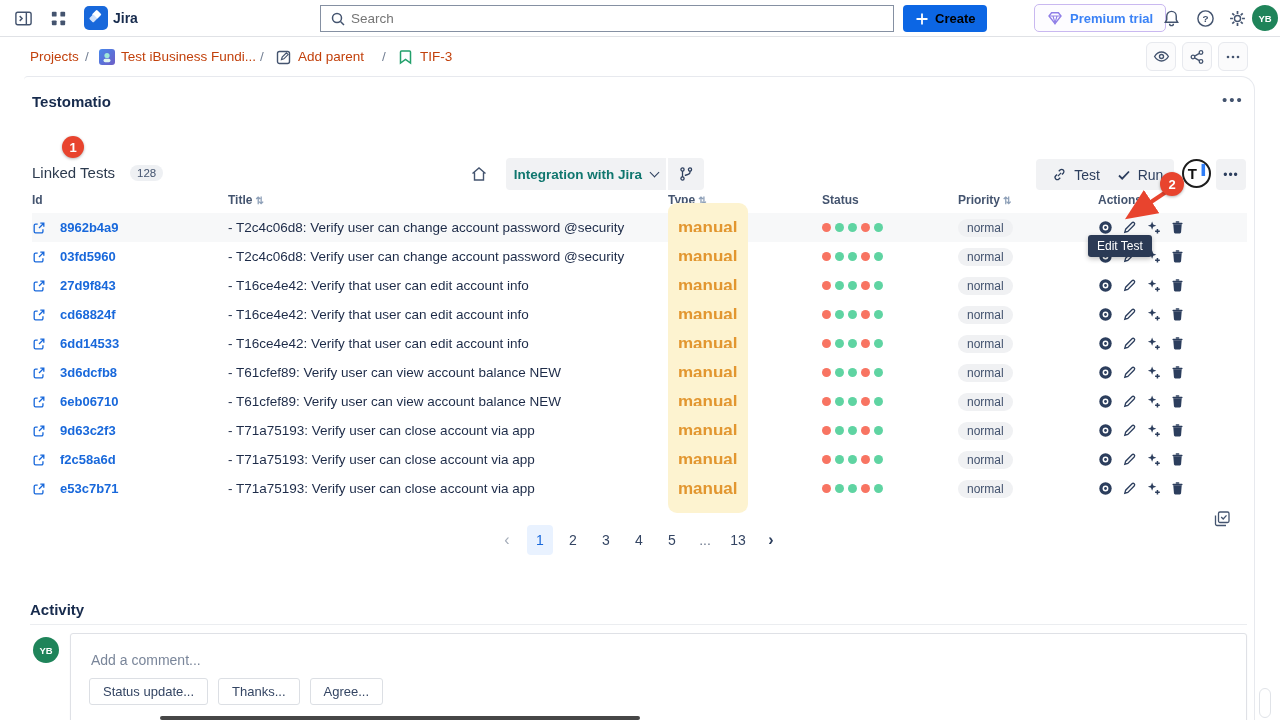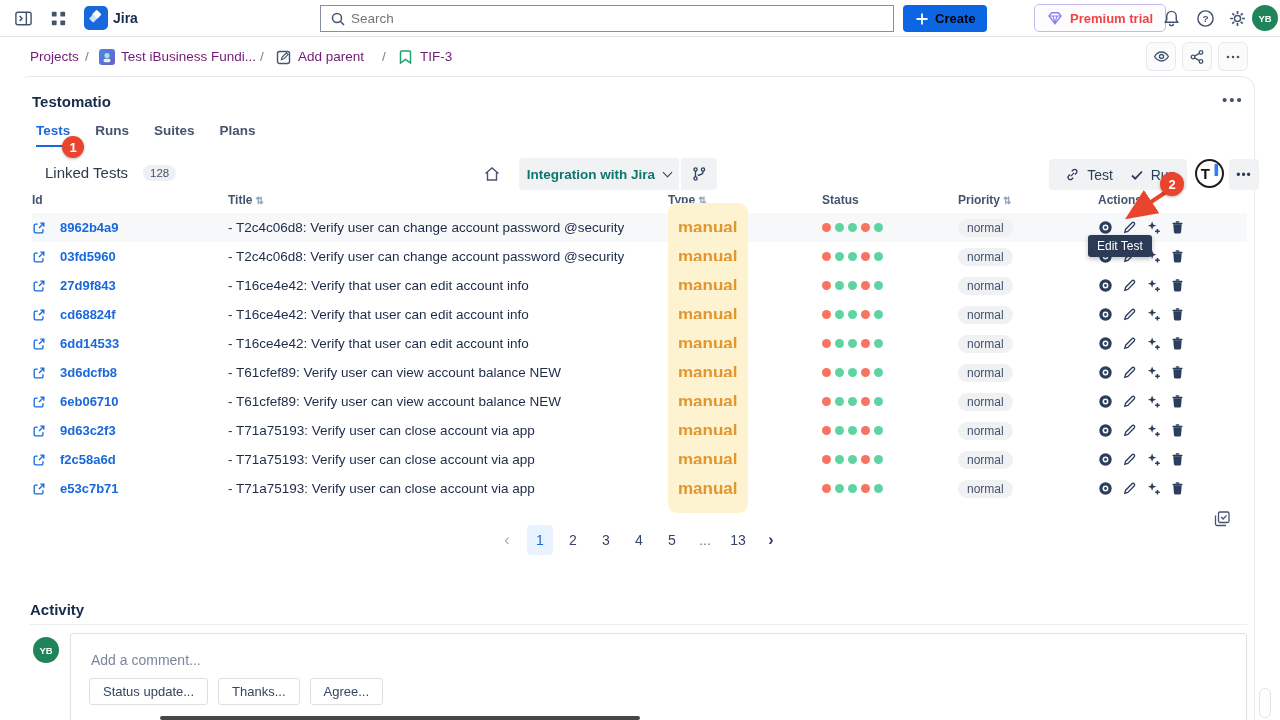--- a/index.html
+++ b/index.html
@@ -12,43 +12,43 @@
   .tb-icon { position:absolute; top:9px; width:19px; height:19px; color:#44546f; }
   #app-name { position:absolute; left:113px; top:10px; font-size:14px; font-weight:700; }
   #search-box { position:absolute; left:320px; top:5px; width:574px; height:27px;
     border:1px solid #8590a2; border-radius:0; background:#fff; }
   #search-box input { position:absolute; left:30px; top:0; width:520px; height:25px; border:none; outline:none;
     font-size:13.5px; font-family:"Liberation Sans",sans-serif; color:#626f86; background:transparent; }
   #create-btn { position:absolute; left:903px; top:5px; height:27px; padding:0 12px; background:#0c66e4; color:#000000;
     border:none; border-radius:4px; font-size:13px; font-weight:600; display:flex; align-items:center; gap:6px; cursor:pointer;
     font-family:"Liberation Sans",sans-serif;}
   #premium-btn { position:absolute; left:1034px; top:4px; height:28px; padding:0 12px; background:#fdfcff;
-    border:1px solid #c9b8f0; border-radius:5px; color:#ef4444; font-size:13px; font-weight:600;
+    border:1px solid #c9b8f0; border-radius:5px; color:#3b82f6; font-size:13px; font-weight:600;
     display:flex; align-items:center; gap:7px; cursor:pointer; font-family:"Liberation Sans",sans-serif;}
   #avatar-top { position:absolute; left:1252px; top:5px; width:26px; height:26px; border-radius:50%;
     background:#1f845a; color:#fff; font-size:9.5px; font-weight:700; display:flex; align-items:center; justify-content:center; }
 
   
   #crumb { position:absolute; left:0; top:37px; width:1280px; height:39px; background:#fff; }
-  #crumb .item { position:absolute; top:12px; font-size:13.5px; color:#701a75; }
+  #crumb .item { position:absolute; top:12px; font-size:13.5px; color:#c2410c; }
   #crumb svg { position:absolute; }
   .crumb-btn { position:absolute; top:5px; width:30px; height:29px; border:1px solid #e7e9ee; background:#fbfbfc;
     border-radius:6px; display:flex; align-items:center; justify-content:center; color:#44546f; cursor:pointer; }
 
   
   #panel { position:absolute; left:24px; top:76px; width:1231px; height:644px; background:#fff;
     border-top:1px solid #e7e9ee; border-right:1px solid #e7e9ee; border-top-right-radius:14px; border-top-left-radius:4px; }
   #panel-title { position:absolute; left:8px; top:16px; font-size:15px; font-weight:700; }
   #panel-more { position:absolute; left:1198px; top:14px; color:#44546f; letter-spacing:2px; font-size:15px; cursor:pointer; }
 
   #tabs { position:absolute; left:12px; top:46px; display:flex; gap:25px; }
   .tab { font-size:13.5px; font-weight:600; color:#44546f; padding-bottom:7px; cursor:pointer; }
   .tab.active { color:#1868db; border-bottom:2.5px solid #1868db; }
 
-  #lt-row { position:absolute; left:13px; top:80px; width:100%; height:34px; }
+  #lt-row { position:absolute; left:0; top:80px; width:100%; height:34px; }
   #lt-label { position:absolute; left:8px; top:7px; font-size:15px; color:#2c3a4e; }
   #lt-count { position:absolute; left:106px; top:8px; background:#eef0f3; color:#44546f; font-size:11.5px;
     padding:2px 7px; border-radius:9px; }
   #home-icn { position:absolute; left:446px; top:8px; width:18px; height:18px; color:#44546f; cursor:pointer; }
   #integration-dd { position:absolute; left:482px; top:1px; width:160px; height:32px; background:#f1f2f4; border:none;
     border-radius:4px 0 0 4px; font-size:13.5px; font-weight:600; color:#0f766e; display:flex; align-items:center;
     justify-content:center; gap:9px; cursor:pointer; font-family:"Liberation Sans",sans-serif;}
   .chev { width:7px; height:7px; border-right:1.8px solid #2c3e5d; border-bottom:1.8px solid #2c3e5d;
     transform:rotate(45deg); margin-top:-4px; }
   #branch-btn { position:absolute; left:644px; top:1px; width:36px; height:32px; background:#f1f2f4; border:none;
@@ -235,26 +235,20 @@
           <circle cx="13" cy="8" r="1.3"></circle>
         </g>
       </svg>
   </div>
 </div>
 
 <div id="panel">
   <div id="panel-title">Testomatio</div>
   <div id="panel-more">•••</div>
 
-  <div id="tabs">
-    <span class="tab active">Tests</span>
-    <span class="tab">Runs</span>
-    <span class="tab">Suites</span>
-    <span class="tab">Plans</span>
-  </div>
 
   <div id="lt-row">
     <span id="lt-label">Linked Tests</span>
     <span id="lt-count">128</span>
     <svg id="home-icn" viewBox="0 0 18 18">
         <path d="M2.5 8.5L9 3l6.5 5.5M4.5 7.5V15h9V7.5" fill="none" stroke="currentColor" stroke-width="1.4"></path>
       </svg>
     <button id="integration-dd">
       <span>Integration with Jira</span>
       <span class="chev"></span>

